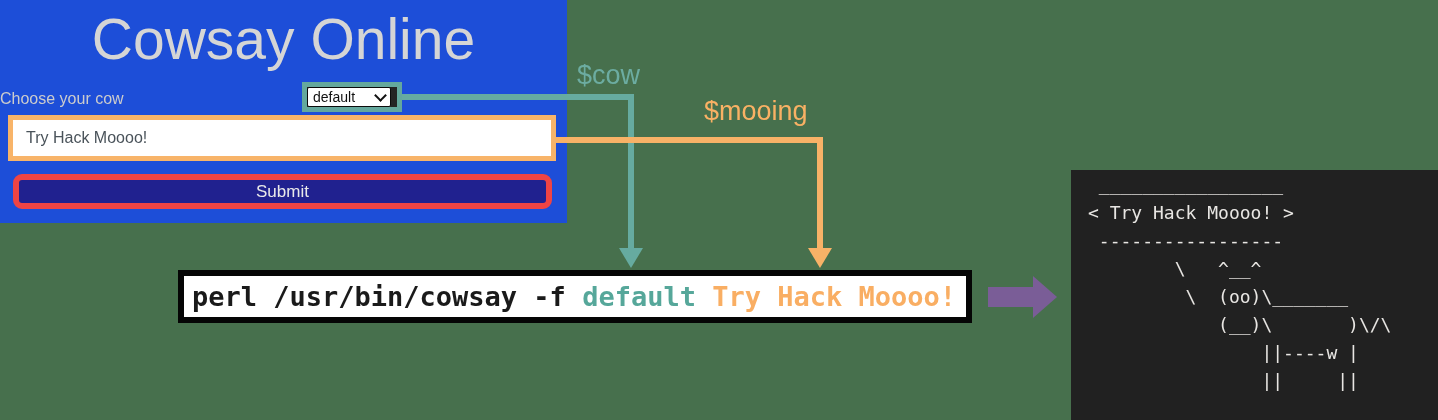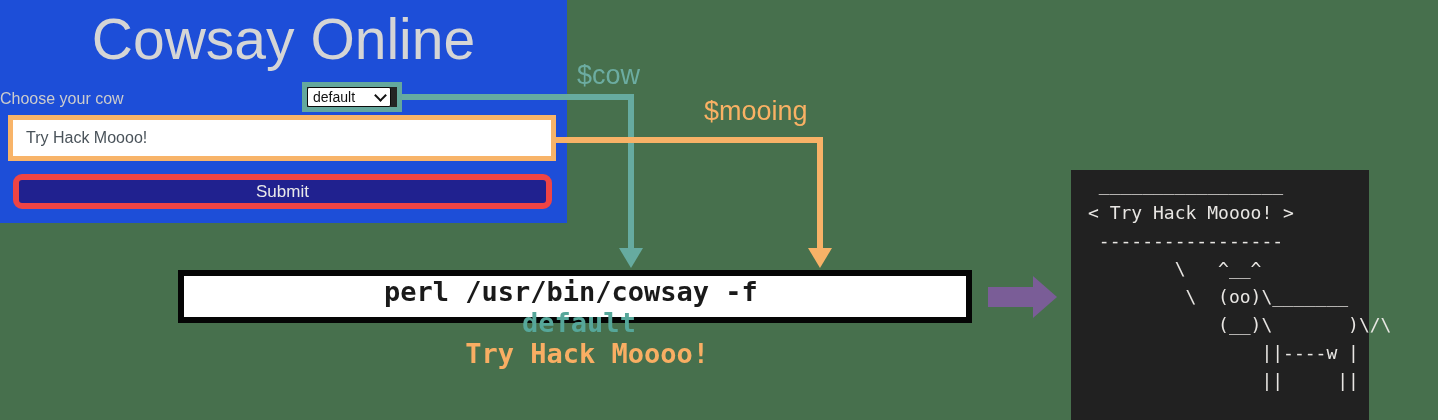--- a/index.html
+++ b/index.html
@@ -63,36 +63,35 @@
   .var-label{position:absolute;font-size:27px;font-weight:normal;white-space:nowrap;}
   .cow-var{left:577px;top:60px;color:#6CACA1;}
   .mooing-var{left:704px;top:96px;color:#F9B164;}
   
   .command-box{
     position:absolute;left:178px;top:270px;width:794px;height:53px;
     background:#ffffff;border:6px solid #050505;box-sizing:border-box;
     display:flex;align-items:center;padding-left:8px;
     font-family:"DejaVu Sans Mono",monospace;font-weight:bold;font-size:27px;
     white-space:pre;
-    flex-direction:column;
   }
   .command-box span{white-space:pre;}
   .cmd-prefix{color:#1a1a1a;}
   .cmd-cow{color:#56A79A;}
   .cmd-message{color:#F9AE63;}
   
   .pipe-arrow-rect{position:absolute;left:988px;top:287px;width:45px;height:20px;background:#7A5D97;}
   .pipe-arrow-tip{
     position:absolute;left:1033px;top:276px;width:0;height:0;
     border-top:21px solid transparent;border-bottom:21px solid transparent;
     border-left:24px solid #7A5D97;
   }
   
   .terminal-panel{
-    position:absolute;left:1071px;top:170px;width:298px;height:250px;background:#212121;
+    position:absolute;left:1071px;top:170px;width:367px;height:250px;background:#212121;
   }
   .ascii-art{
     position:absolute;left:17px;top:1px;margin:0;
     font-family:"DejaVu Sans Mono",monospace;font-size:18px;line-height:28px;
     color:#E8E6E3;white-space:pre;
   }
 </style>
 </head>
 <body>
 

